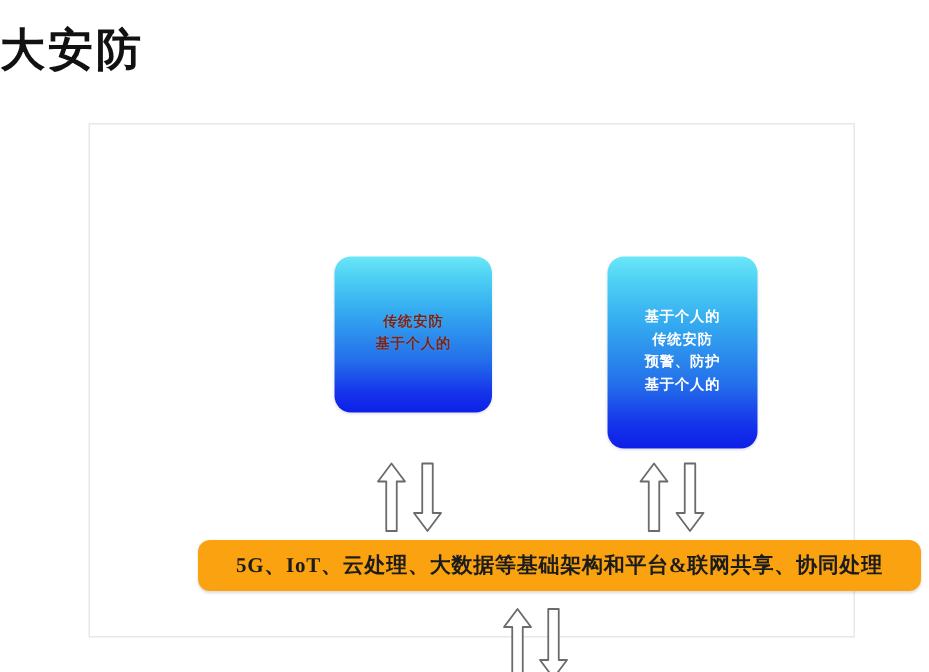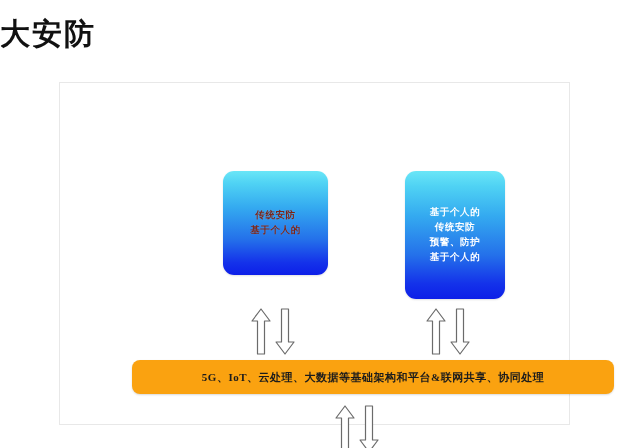--- a/index.html
+++ b/index.html
@@ -93,21 +93,21 @@
     position: absolute;
     border-radius: 8px;
     display: flex;
     align-items: center;
     justify-content: center;
     box-shadow: 0 1px 2px rgba(0,0,0,0.15);
   }
   .bar .bar-label {
     font-family: "Liberation Serif", "DejaVu Serif", serif;
     font-weight: bold;
-    font-size: 11px;
+    font-size: 14px;
     letter-spacing: 0.5px;
     white-space: nowrap;
   }
   #bar-infrastructure {
     left: 72px;
     top: 277px;
     width: 482px;
     height: 34px;
     background: #faa210;
   }

